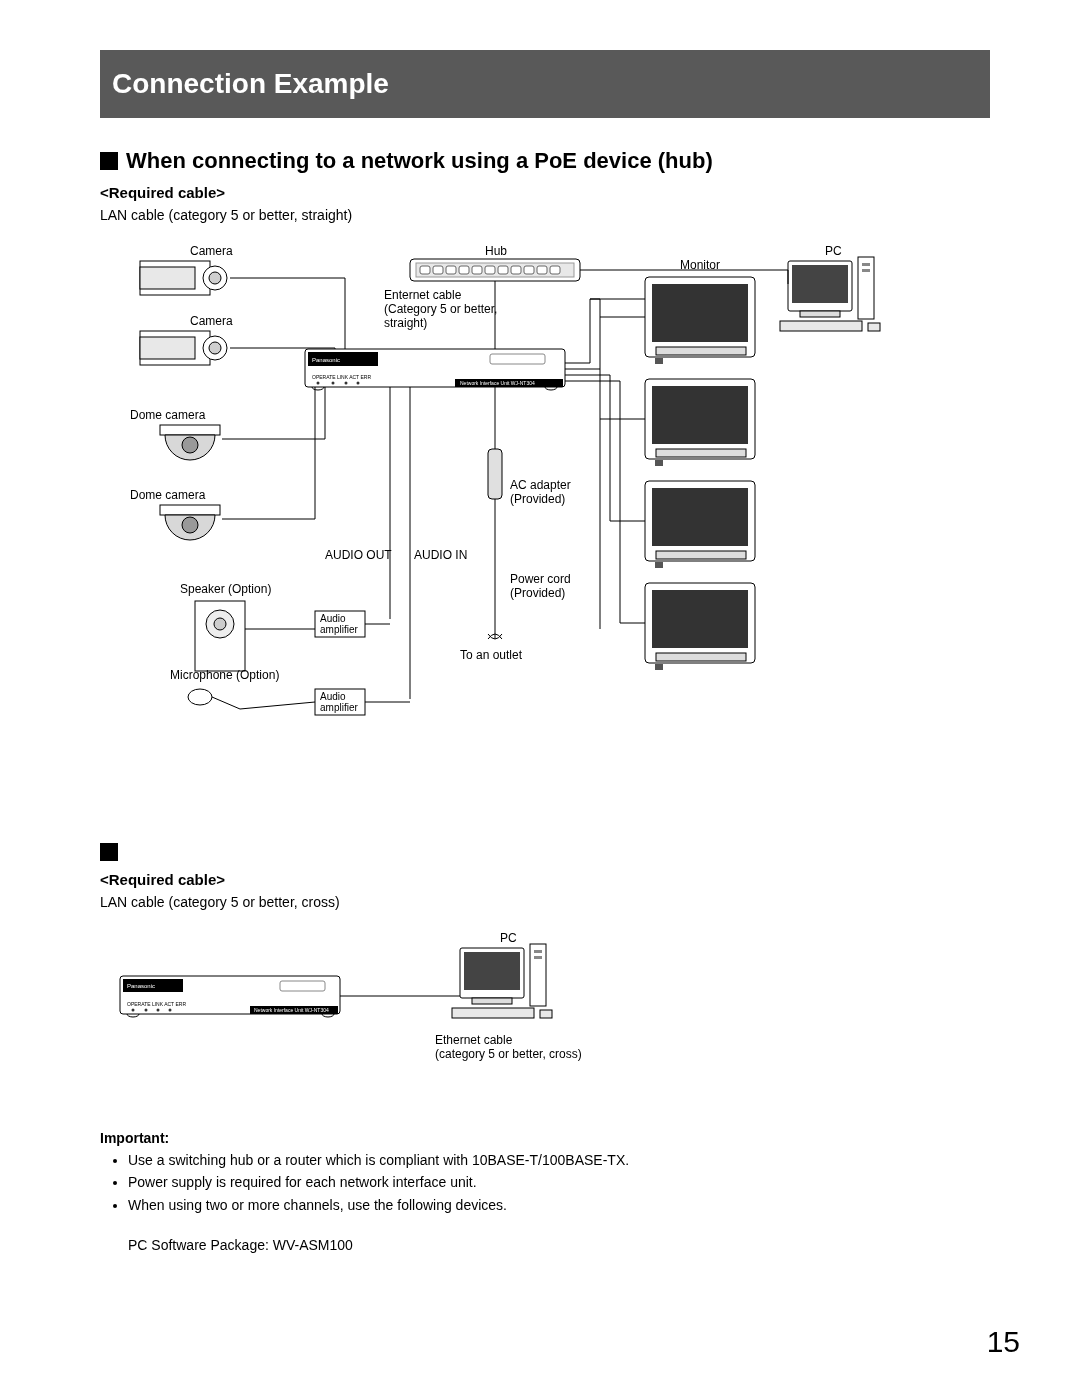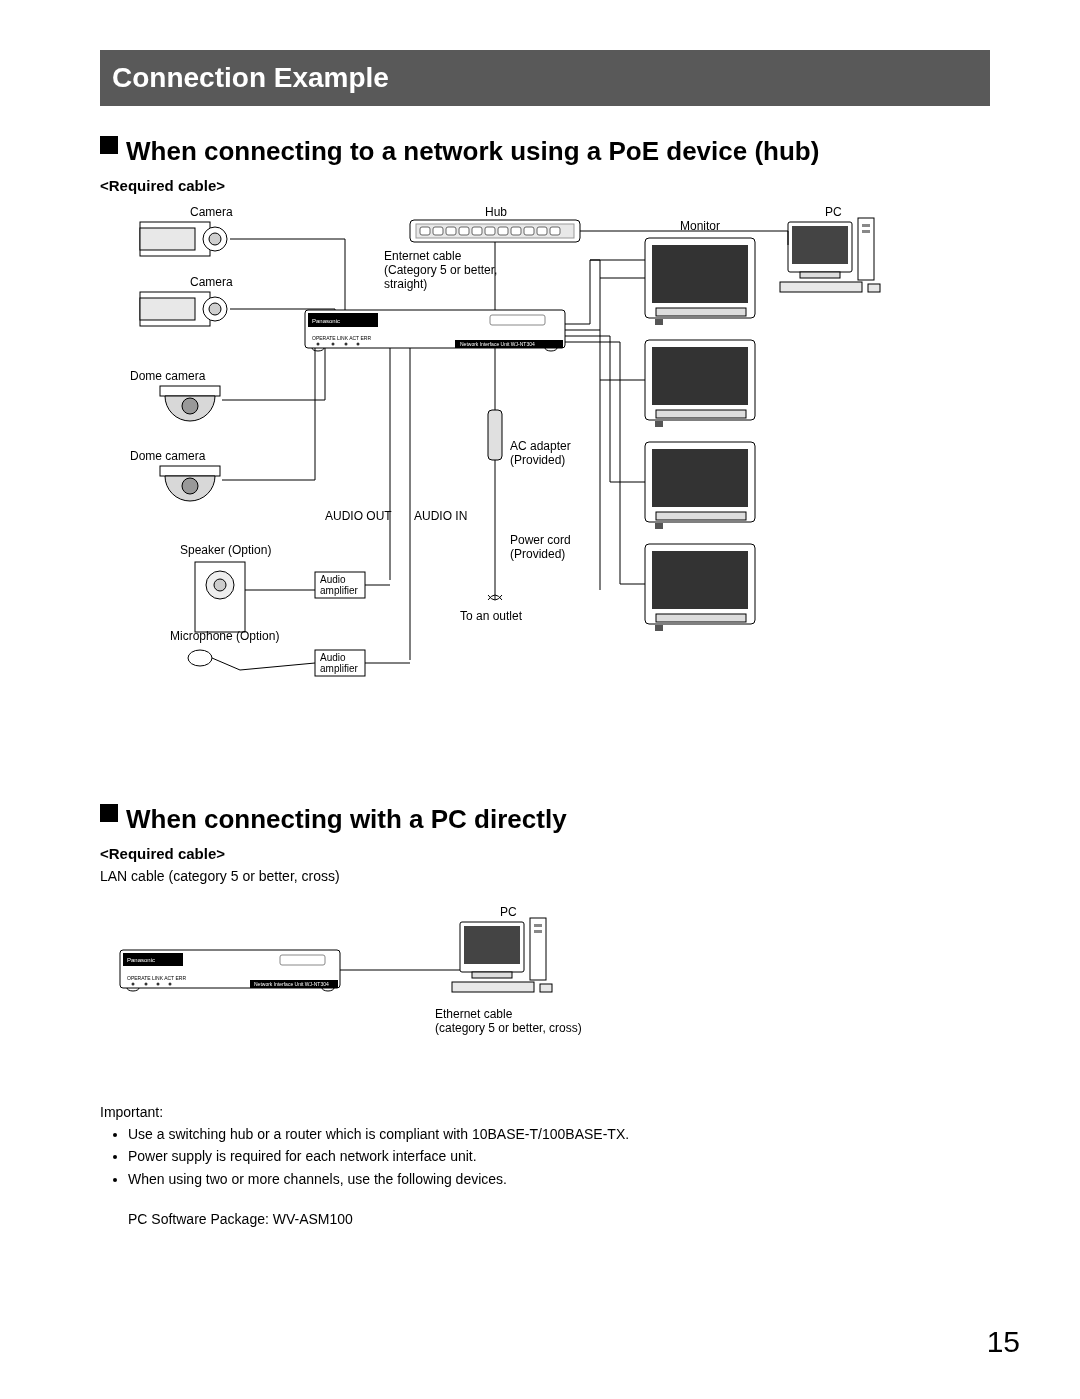--- a/index.html
+++ b/index.html
@@ -12,28 +12,29 @@
     color: #000;
   }
   .page {
     padding: 50px 90px 0 100px;
   }
   .title-bar {
     background: #595959;
     color: #fff;
     font-size: 28px;
     font-weight: bold;
-    padding: 12px 12px;
+    padding: 18px 12px;
     margin-bottom: 30px;
   }
   .section-heading {
-    font-size: 26px;
+    font-size: 22px;
     font-weight: bold;
     margin-bottom: 10px;
     display: flex;
+    align-items: center;
     gap: 8px;
   }
   .section-heading .square {
     display: inline-block;
     width: 18px;
     height: 18px;
     background: #000;
   }
   .sub-heading {
     font-size: 15px;
@@ -49,21 +50,21 @@
     border: none;
     margin: 0 auto 40px auto;
     text-decoration: underline;
   }
   .diagram svg text { font-family: Arial, Helvetica, sans-serif; }
   .important-block {
     margin-top: 20px;
   }
   .important-title {
     font-size: 14px;
-    font-weight: normal;
+    font-weight: bold;
     margin-bottom: 4px;
   }
   .important-list {
     list-style: disc;
     padding-left: 28px;
     font-size: 14px;
     line-height: 1.45;
   }
   .important-list li { margin-bottom: 2px; }
   .sub-line { padding-left: 0; }
@@ -81,20 +82,21 @@
 
 <div class="page">
 
   <div class="title-bar">Connection Example</div>
 
   <div class="section-heading">
     <span class="square"></span>
     <span>When connecting to a network using a PoE device (hub)</span>
   </div>
   <div class="sub-heading">&lt;Required cable&gt;</div>
+  <div class="body-text">LAN cable (category 5 or better, straight)</div>
 
   <div class="diagram">
     <svg width="830" height="530" viewBox="0 0 830 530">
 
       <g>
         <text x="90" y="16" font-size="12">Camera</text>
         <rect x="40" y="22" width="70" height="34" fill="#fff" stroke="#000"></rect>
         <rect x="40" y="28" width="55" height="22" fill="#e8e8e8" stroke="#000"></rect>
         <circle cx="115" cy="39" r="12" fill="#fff" stroke="#000"></circle>
         <circle cx="115" cy="39" r="6" fill="#cfcfcf" stroke="#000"></circle>
@@ -262,21 +264,20 @@
 
       <line x1="480" y1="31" x2="688" y2="31" stroke="#000"></line>
       <line x1="688" y1="31" x2="688" y2="45" stroke="#000"></line>
 
     </svg>
   </div>
 
   <div class="section2">
     <div class="section-heading">
       <span class="square"></span>
-      <span>When connecting with a PC directly</span>
     </div>
     <div class="sub-heading">&lt;Required cable&gt;</div>
     <div class="body-text">LAN cable (category 5 or better, cross)</div>
 
     <div class="diagram">
       <svg width="520" height="160" viewBox="0 0 520 160">
 
         <g>
           <rect x="20" y="50" width="220" height="38" rx="3" fill="#fff" stroke="#000"></rect>
           <rect x="23" y="53" width="60" height="13" fill="#000"></rect>

